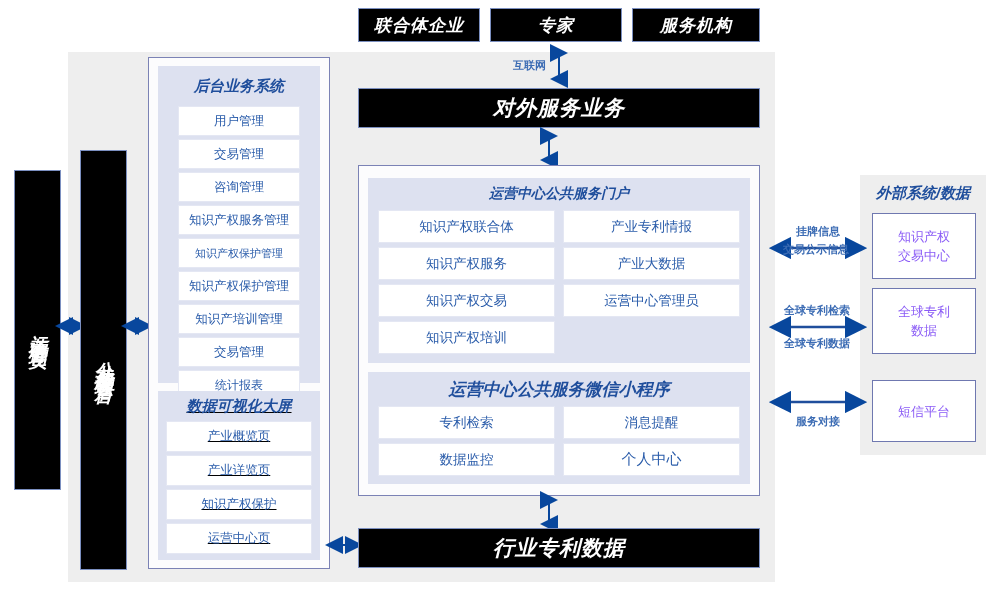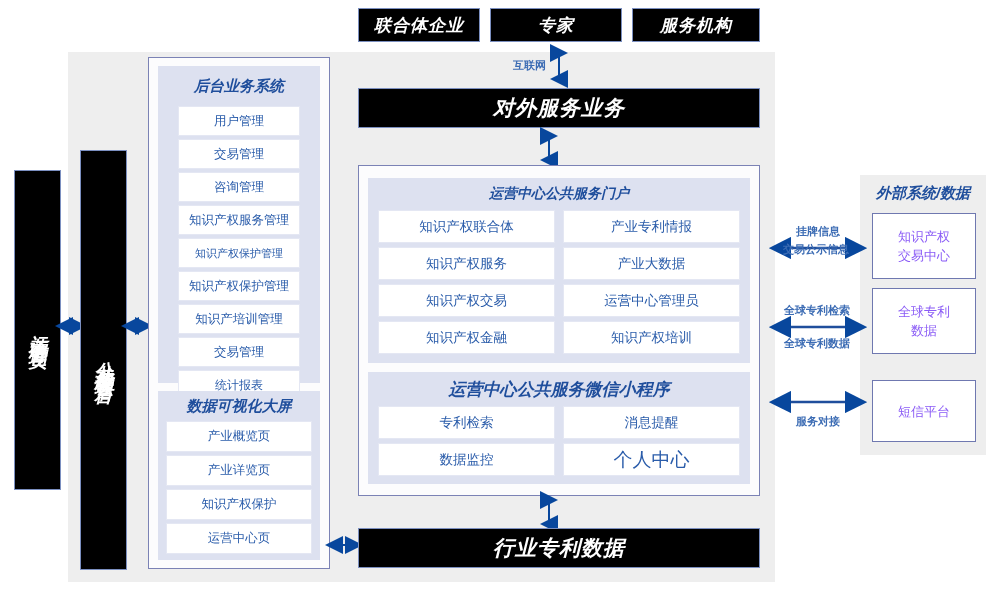--- a/index.html
+++ b/index.html
@@ -97,21 +97,21 @@
     <div class="item-box center" style="height:28px;font-size:12.5px;margin-bottom:3px;">咨询管理</div>
     <div class="item-box center" style="height:28px;font-size:12.5px;margin-bottom:3px;">知识产权服务管理</div>
     <div class="item-box center" style="height:28px;font-size:11px;margin-bottom:3px;">知识产权保护管理</div>
     <div class="item-box center" style="height:28px;font-size:12.5px;margin-bottom:3px;">知识产权保护管理</div>
     <div class="item-box center" style="height:28px;font-size:12.5px;margin-bottom:3px;">知识产培训管理</div>
     <div class="item-box center" style="height:28px;font-size:12.5px;margin-bottom:3px;">交易管理</div>
     <div class="item-box center" style="height:28px;font-size:12px;">统计报表</div>
   </div>
 </div>
 
-<div class="abs lav-group" style="left:158px;top:391px;width:162px;height:169px;">
+<div class="abs lav-group" style="left:158px;top:391px;width:162px;height:169px;text-decoration:underline;">
   <div class="center group-title" style="height:30px;font-size:15px;">数据可视化大屏</div>
   <div style="padding:0 8px;">
     <div class="item-box center" style="height:29px;font-size:12.5px;margin-bottom:3px;">产业概览页</div>
     <div class="item-box center" style="height:29px;font-size:12.5px;margin-bottom:3px;">产业详览页</div>
     <div class="item-box center" style="height:29px;font-size:12.5px;margin-bottom:3px;">知识产权保护</div>
     <div class="item-box center" style="height:29px;font-size:12.5px;">运营中心页</div>
   </div>
 </div>
 
 <div class="abs" style="left:330px;top:534px;width:28px;height:22px;">
@@ -124,32 +124,31 @@
 
 <div class="abs lav-group" style="left:368px;top:178px;width:382px;height:185px;">
   <div class="center group-title" style="height:32px;font-size:14px;">运营中心公共服务门户</div>
   <div style="display:flex;flex-wrap:wrap;gap:4px 8px;padding:0 10px;">
     <div class="item-box center" style="width:175px;height:31px;font-size:13.5px;">知识产权联合体</div>
     <div class="item-box center" style="width:175px;height:31px;font-size:13.5px;">产业专利情报</div>
     <div class="item-box center" style="width:175px;height:31px;font-size:13.5px;">知识产权服务</div>
     <div class="item-box center" style="width:175px;height:31px;font-size:13.5px;">产业大数据</div>
     <div class="item-box center" style="width:175px;height:31px;font-size:13.5px;">知识产权交易</div>
     <div class="item-box center" style="width:175px;height:31px;font-size:13.5px;">运营中心管理员</div>
-    <div class="item-box center" style="width:175px;height:31px;font-size:13.5px;">知识产权金融</div>
     <div class="item-box center" style="width:175px;height:31px;font-size:13.5px;">知识产权培训</div>
   </div>
 </div>
 
 <div class="abs lav-group" style="left:368px;top:372px;width:382px;height:112px;">
   <div class="center group-title" style="height:34px;font-size:17px;">运营中心公共服务微信小程序</div>
   <div style="display:flex;flex-wrap:wrap;gap:4px 8px;padding:0 10px;">
     <div class="item-box center" style="width:175px;height:31px;font-size:13.5px;">专利检索</div>
     <div class="item-box center" style="width:175px;height:31px;font-size:13.5px;">消息提醒</div>
     <div class="item-box center" style="width:175px;height:31px;font-size:13.5px;">数据监控</div>
-    <div class="item-box center" style="width:175px;height:31px;font-size:19px;">个人中心</div>
+    <div class="item-box center" style="width:175px;height:31px;font-size:15px;">个人中心</div>
   </div>
 </div>
 
 <div class="abs" style="left:538px;top:494px;width:22px;height:36px;">
   <svg width="22" height="36" viewBox="0 0 22 36">
     <line x1="11" y1="6" x2="11" y2="30" stroke="#08479d" stroke-width="2" marker-start="url(#ahU)" marker-end="url(#ahD)"></line>
   </svg>
 </div>
 
 <div class="abs blue-bar center" style="left:358px;top:528px;width:402px;height:40px;font-size:21px;">行业专利数据</div>

